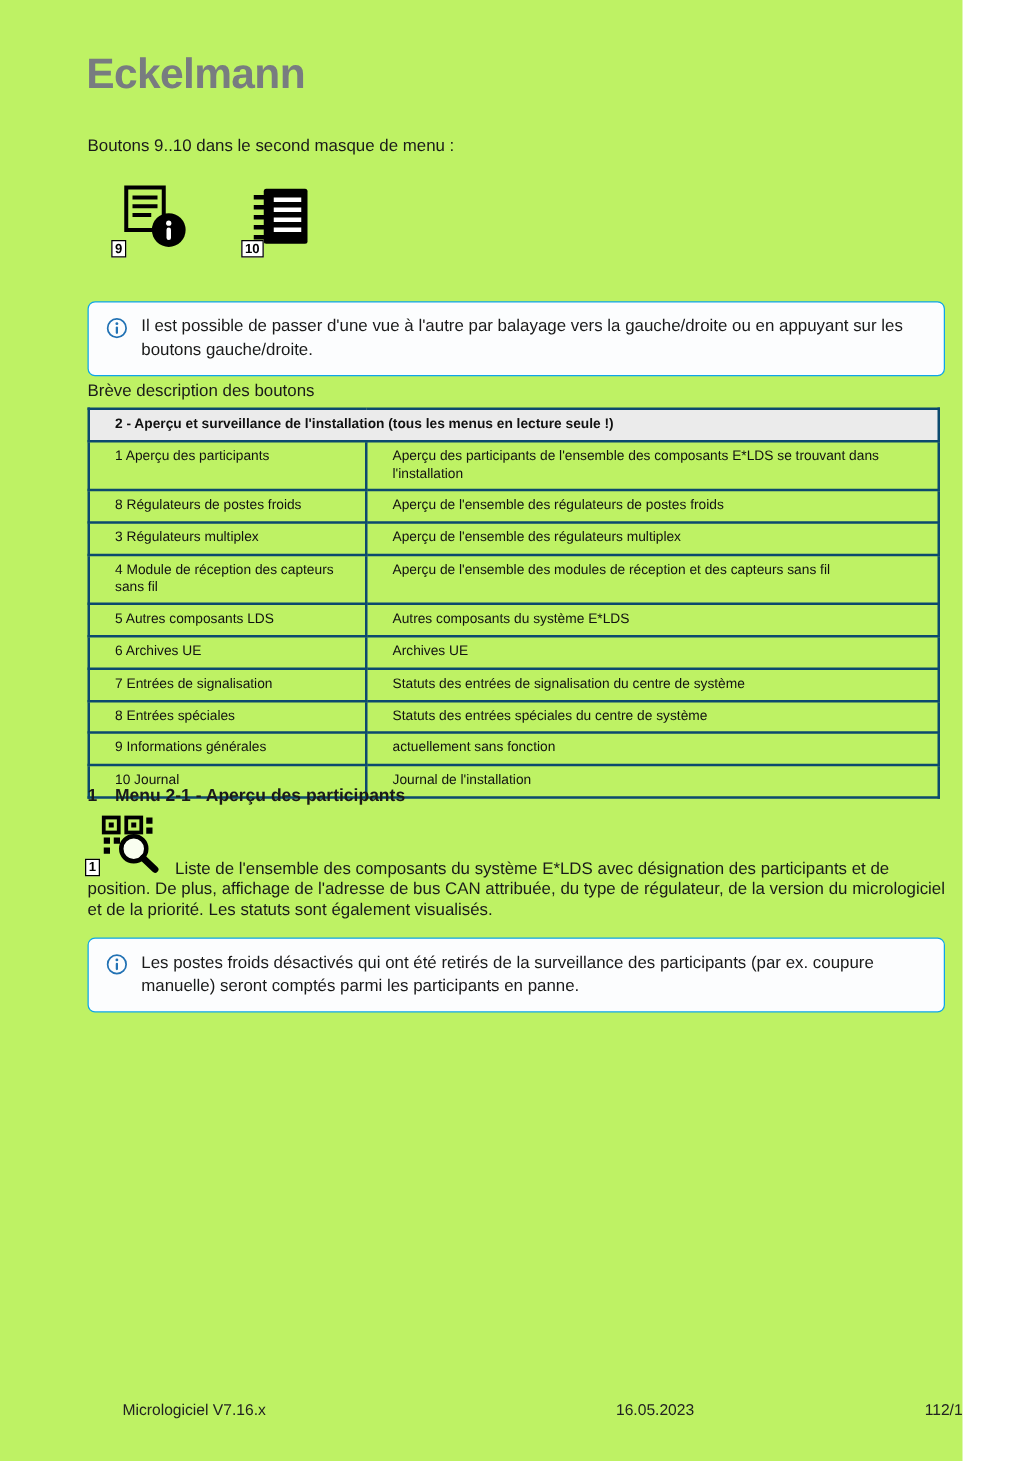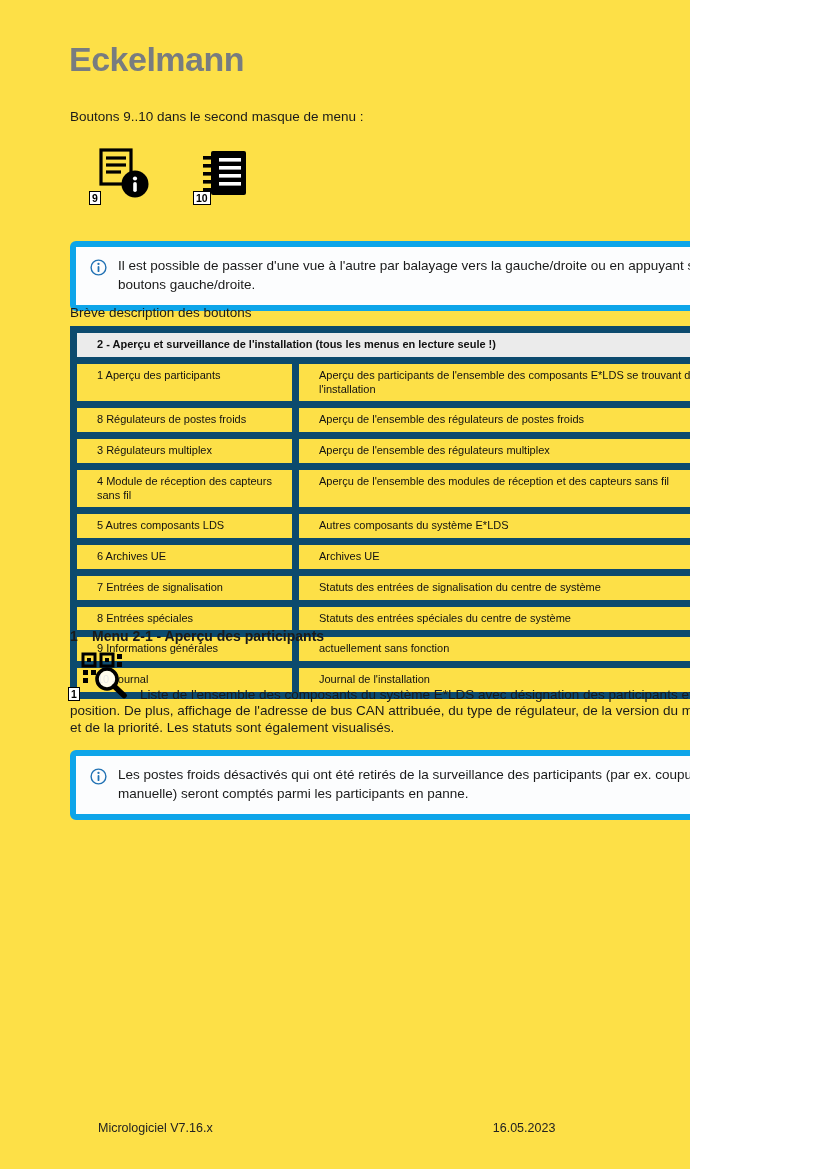--- a/index.html
+++ b/index.html
@@ -1,42 +1,42 @@
 <!DOCTYPE html>
 <html><head>
 <meta charset="utf-8">
 <style>
   * { margin:0; padding:0; box-sizing:border-box; }
   html,body { width:827px; height:1169px; background:#ffffff;
     font-family:"Liberation Sans", sans-serif; color:#1a1a1a; }
-  .page { position:relative; width:690px; height:1169px; background:#fde047; overflow:hidden; }
+  .page { position:relative; width:770px; height:1169px; background:#bef264; overflow:hidden; }
 
   .logo { position:absolute; left:69px; top:40px; font-size:34px; font-weight:bold;
     color:#787c80; letter-spacing:-0.5px; }
 
   .intro { position:absolute; left:70px; top:109px; font-size:13.5px; }
 
   .icons-row { position:absolute; left:94px; top:147px; display:flex; gap:46px; align-items:flex-end; }
   .btn-icon { position:relative; }
   .badge { position:absolute; left:-5px; bottom:0px; background:#fff; border:1.6px solid #000;
     font-size:10.5px; font-weight:bold; line-height:12px; padding:0 2px; color:#000; }
 
-  .note { position:absolute; left:70px; width:686px; border:6px solid #0ea5e9; border-radius:6px;
+  .note { position:absolute; left:70px; width:686px; border:1px solid #0ea5e9; border-radius:6px;
     background:#fcfdfe; padding:10px 14px; display:flex; gap:11px; align-items:flex-start;
     font-size:13.5px; line-height:1.4; }
   .note1 { top:241px; }
   .note2 { top:750px; }
   .note .info-ic { flex:0 0 auto; margin-top:2px; }
   .note p { flex:1; }
 
   .h-small { position:absolute; left:70px; top:305px; font-size:13.5px; font-weight:normal; }
 
   .tbl-wrap { position:absolute; left:70px; top:326px; }
   table { border-collapse:collapse; width:682px; font-size:11px; color:#111; }
-  th, td { border:7px solid #0c4a6e; padding:5px 20px; text-align:left; vertical-align:top; line-height:1.25; }
+  th, td { border:2px solid #0c4a6e; padding:5px 20px; text-align:left; vertical-align:top; line-height:1.25; }
   thead th { background:#ebebeb; font-weight:bold; }
 
   .h-big { position:absolute; left:70px; top:628px; font-size:14px; font-weight:bold; }
   .h-big .num { display:inline-block; min-width:22px; }
 
   .para { position:absolute; left:70px; top:652px; width:692px; font-size:13.5px; line-height:1.22; }
   .para .qr-ic { position:relative; display:inline-block; margin-right:8px; }
   .para .qr-ic .badge { left:-2px; bottom:2px; }
 
   .footer { position:absolute; left:70px; top:1121px; width:686px; display:flex; font-size:12.5px; color:#222;margin-left:28px; }

